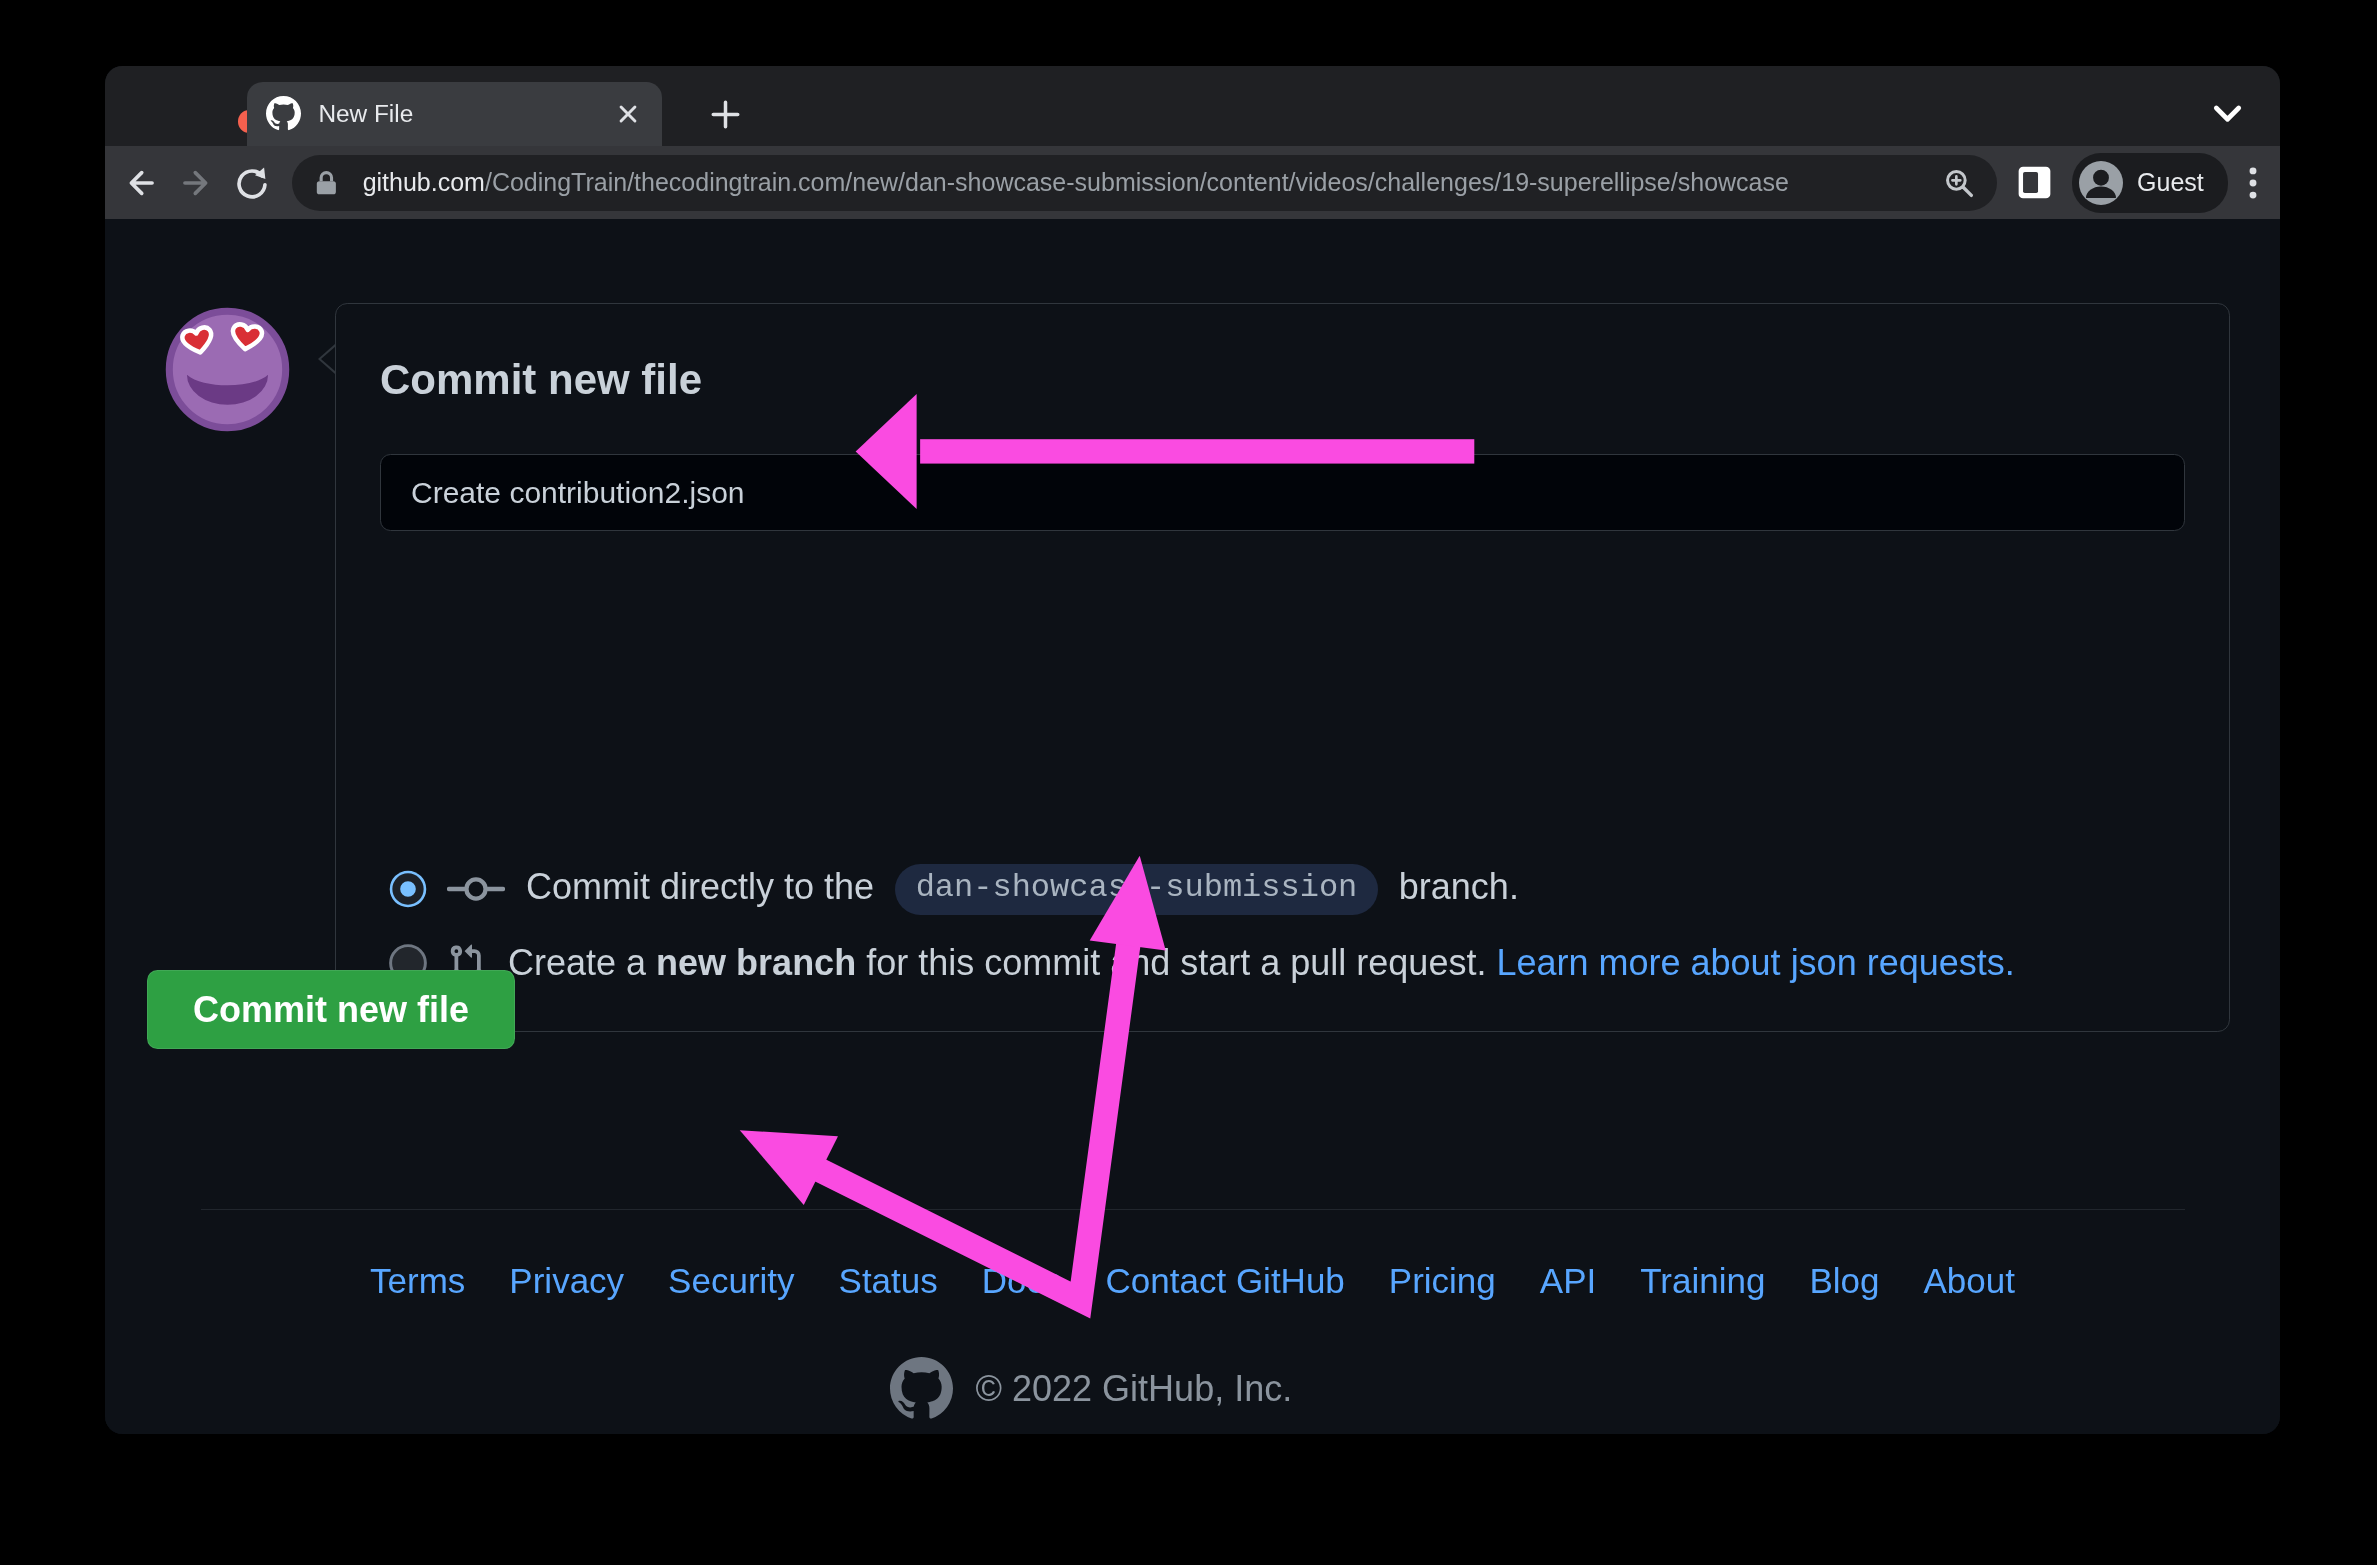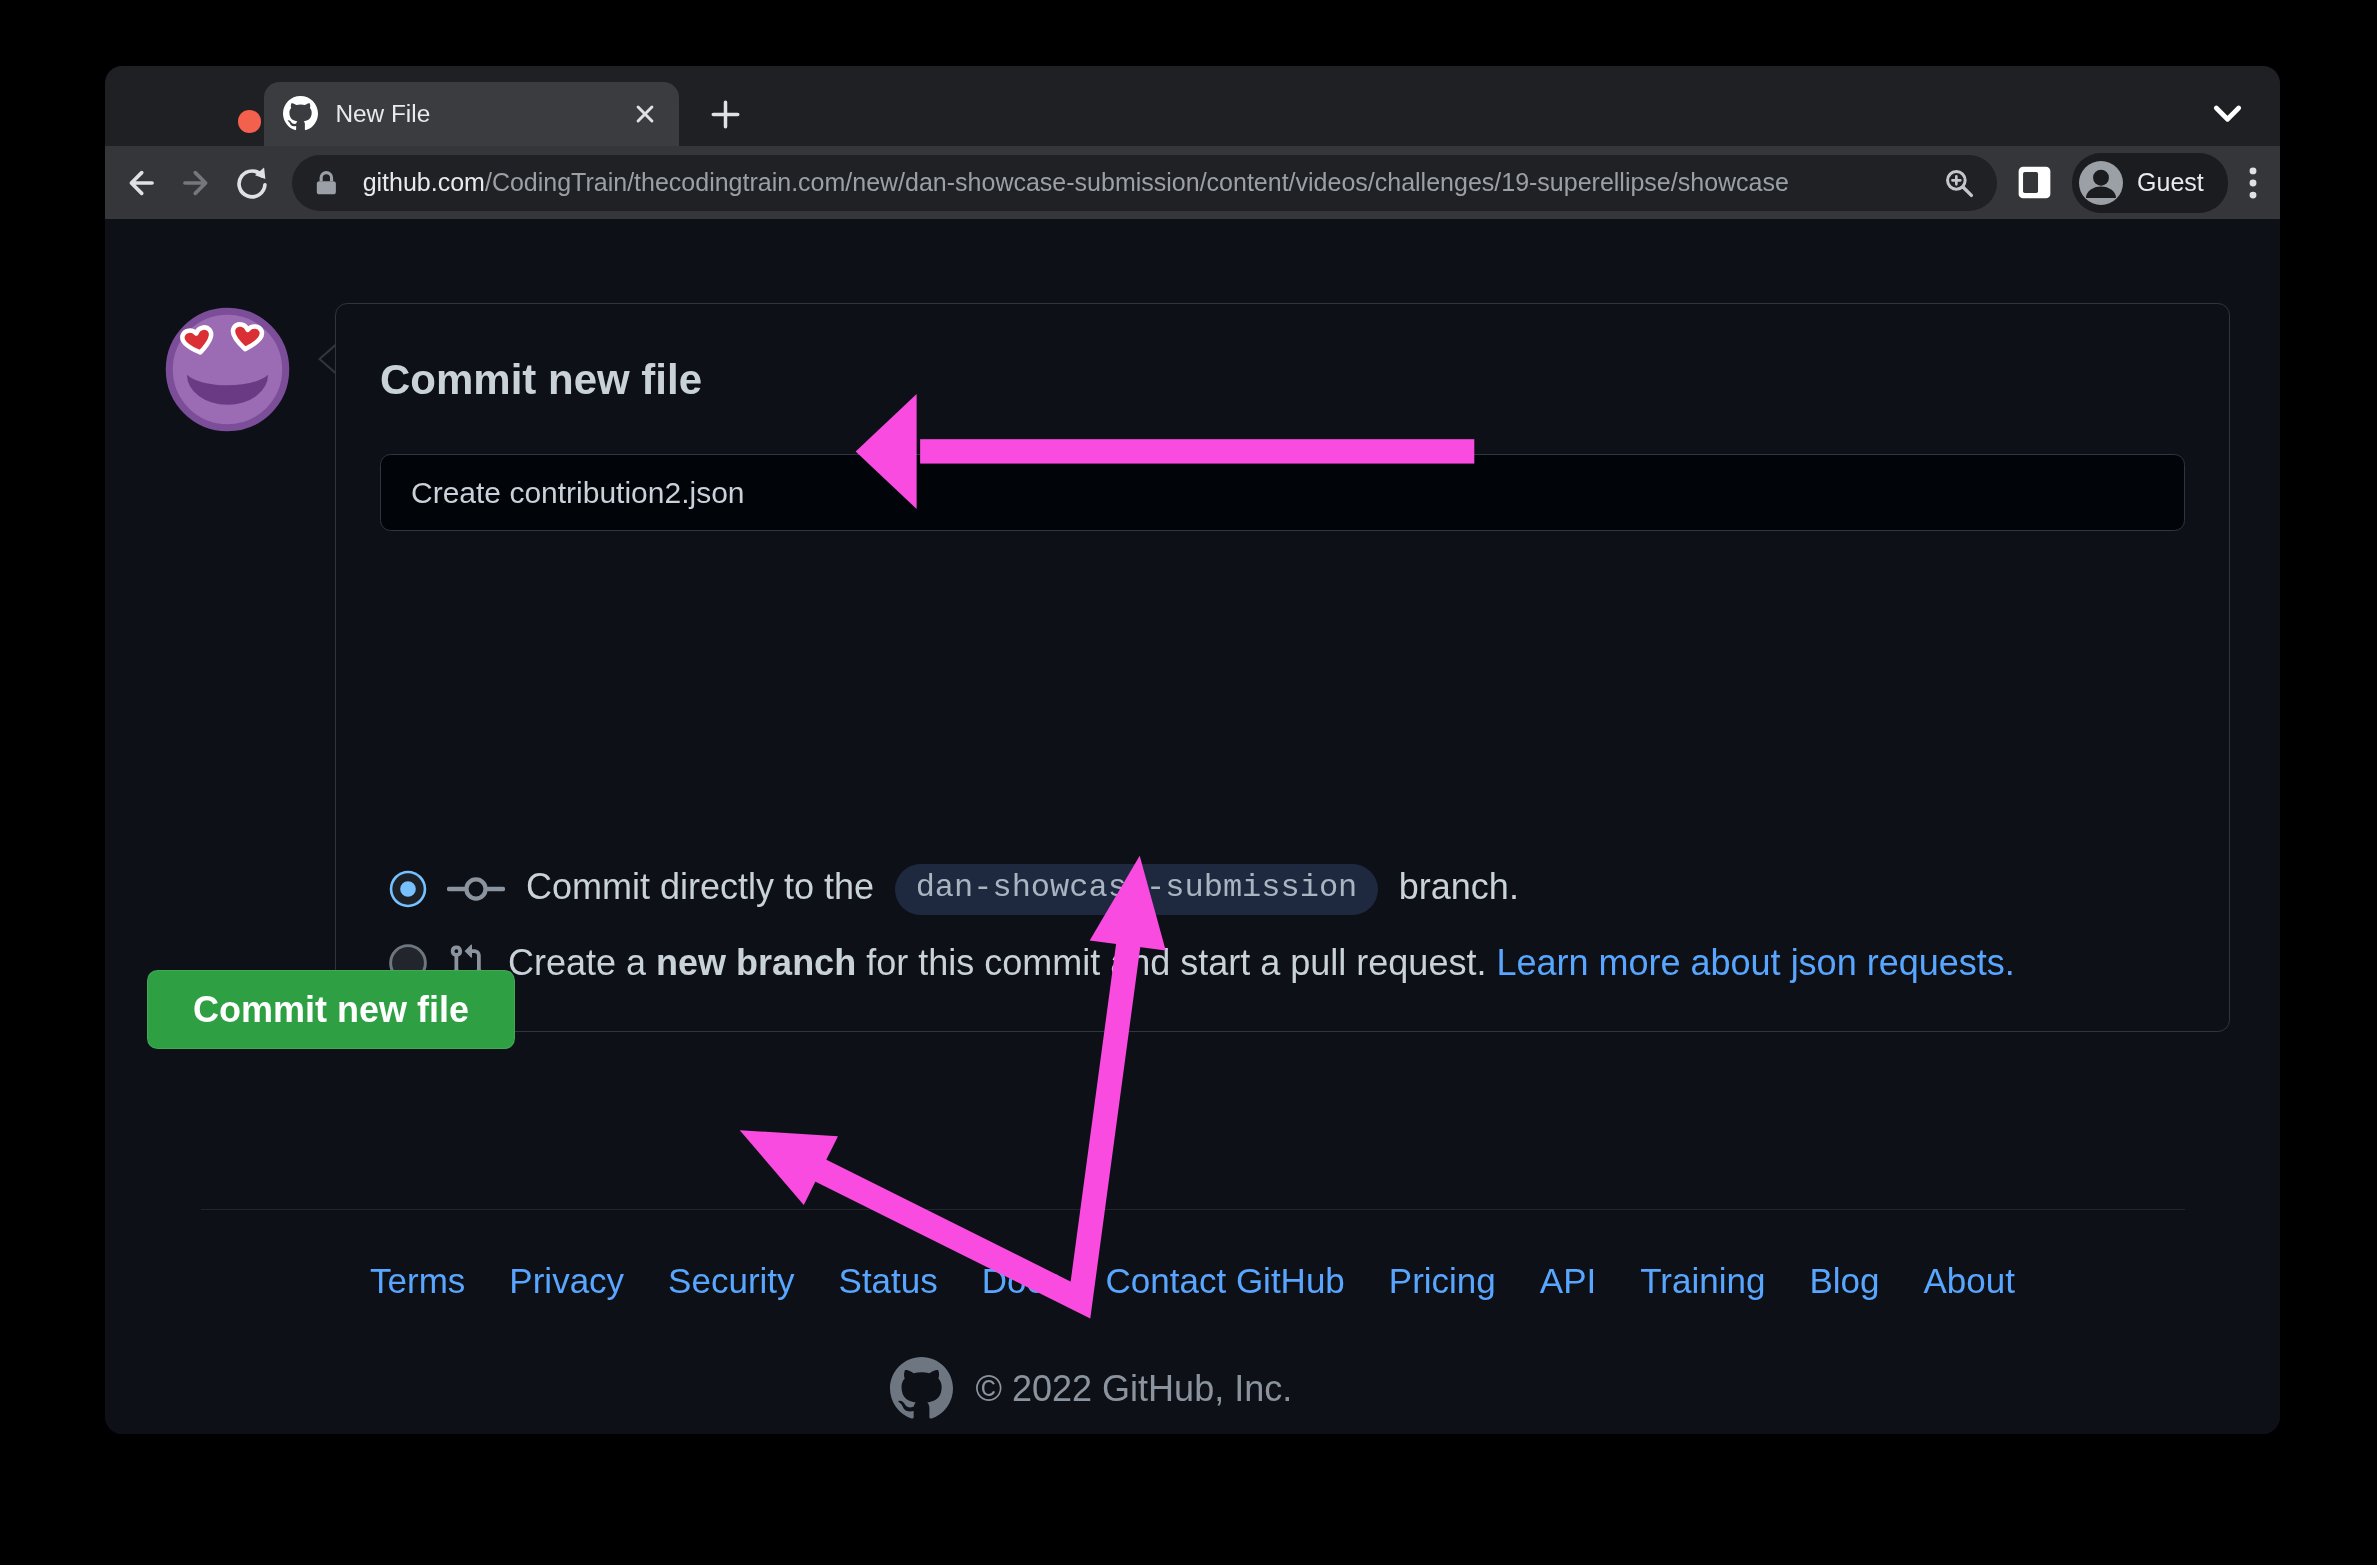--- a/index.html
+++ b/index.html
@@ -9,21 +9,21 @@
   
   #window{left:105px;top:66px;width:2175px;height:1368px;border-radius:17.4px;overflow:hidden;background:#0d1117;}
 
   
   #tabstrip{left:0;top:0;width:100%;height:80px;background:#1f2023;}
   .light{width:22.7px;height:22.7px;border-radius:50%;top:94px;}
   #light-close{left:133px;background:#f4604e;}
   #light-min{left:168px;background:#f4694c;}
   #light-max{left:203px;background:#2d9e44;}
   
-  #tab{left:159px;top:15.7px;width:415px;height:64px;background:#3a3c40;border-radius:15.7px 15.7px 0 0;display:flex;align-items:center;}
+  #tab{left:142px;top:15.7px;width:415px;height:64px;background:#3a3c40;border-radius:15.7px 15.7px 0 0;display:flex;align-items:center;}
   #tab-favicon{margin-left:19px;width:35px;height:35px;}
   #tab-title{margin-left:17.4px;font-size:24.4px;color:#e8eaed;}
   #tab-close{margin-left:auto;margin-right:21px;width:26px;height:26px;}
   #newtab-btn{left:603px;top:31px;width:35px;height:35px;}
   #win-chevron{left:2107px;top:35px;width:31px;height:24.4px;}
 
   
   #toolbar{left:0;top:80px;width:100%;height:73px;background:#35363a;display:flex;align-items:center;}
   .navicon{width:38px;height:38px;flex:0 0 auto;}
   #back-btn{margin-left:15.7px;}

